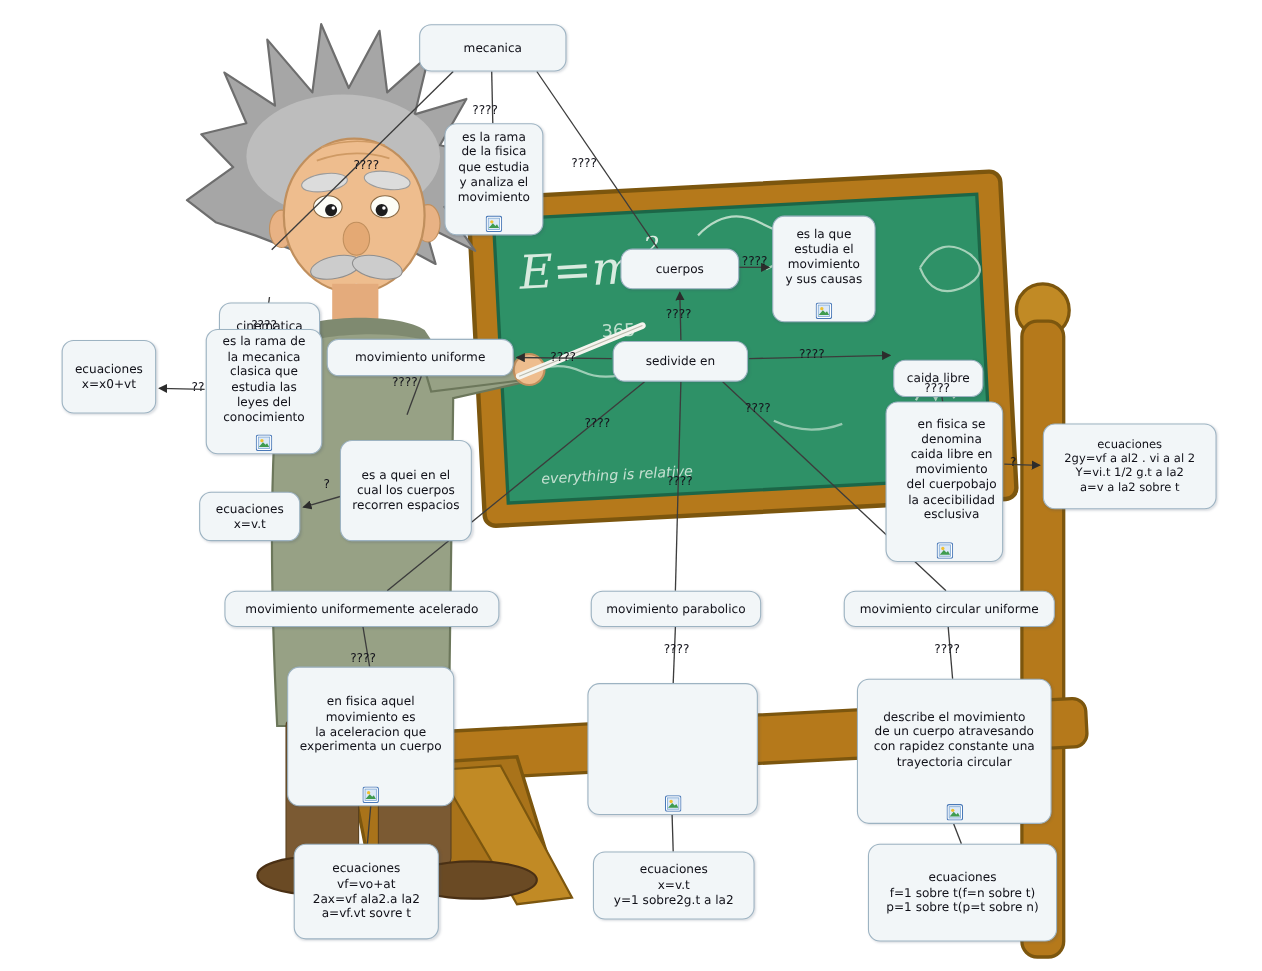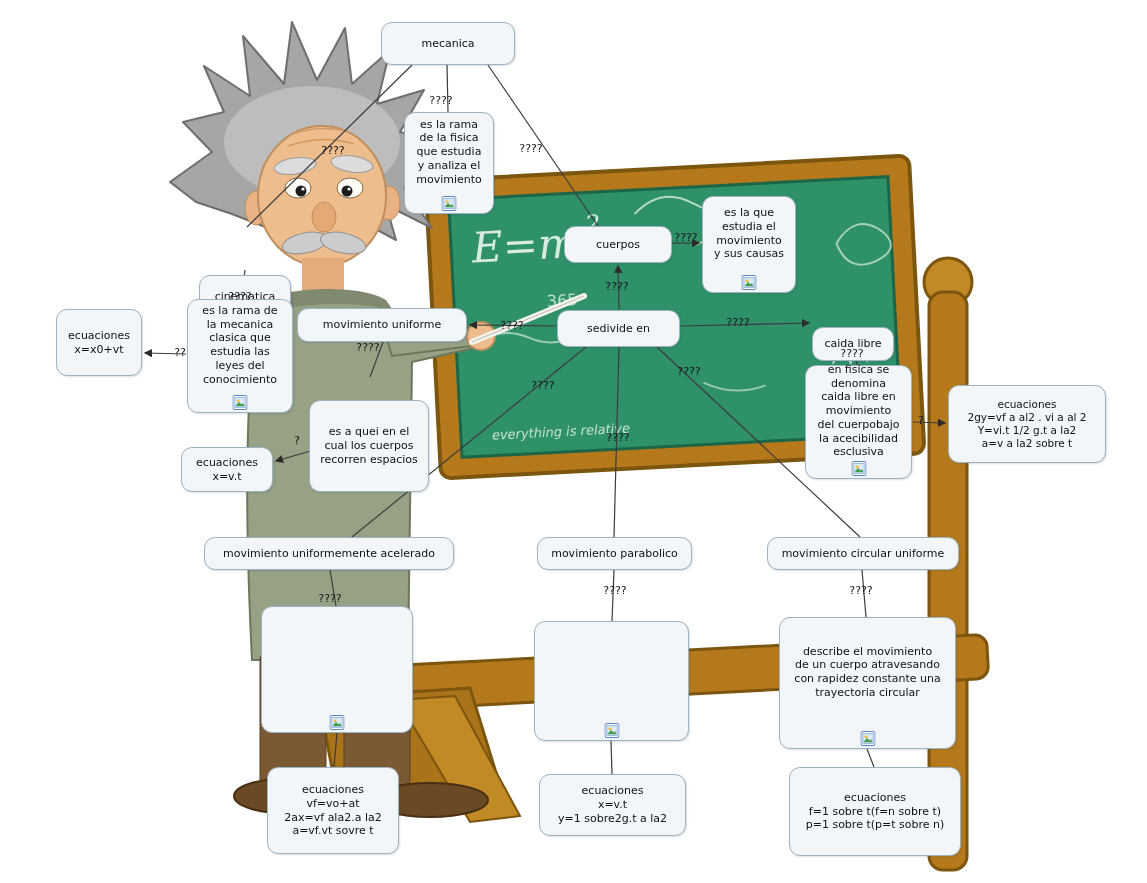--- a/index.html
+++ b/index.html
@@ -198,21 +198,21 @@
   <div class="node" style="left:56px;top:309px;width:86px;height:67px;">ecuaciones
 x=x0+vt</div>
 
   <div class="node" style="left:309px;top:377px;width:120px;height:92px;margin-top:23px;">es a quei en el
 cual los cuerpos
 recorren espacios</div>
 
   <div class="node" style="left:181px;top:447px;width:92px;height:45px;">ecuaciones
 x=v.t</div>
 
-  <div class="node has-icon" style="left:805px;top:365px;width:107px;height:114px;">
+  <div class="node has-icon" style="left:805px;top:365px;width:107px;height:146px;justify-content:flex-end;">
     <span class="node-text">en fisica se
 denomina
 caida libre en
 movimiento
 del cuerpobajo
 la acecibilidad
 esclusiva</span>
     <span class="res-icon"><svg viewBox="0 0 16 16" width="15" height="15">
           <rect x="0.5" y="0.5" width="15" height="15" rx="2" fill="#ffffff" stroke="#4a79b8"></rect>
           <rect x="2.5" y="2.5" width="11" height="11" fill="#dce9f7" stroke="#7fa8d4" stroke-width="0.8"></rect>
@@ -226,20 +226,24 @@
 Y=vi.t 1/2 g.t a la2
 a=v a la2 sobre t</div>
 
   <div class="node" style="left:204px;top:537px;width:250px;height:33px;">movimiento uniformemente acelerado</div>
 
   <div class="node" style="left:537px;top:537px;width:155px;height:33px;">movimiento parabolico</div>
 
   <div class="node" style="left:767px;top:537px;width:192px;height:33px;">movimiento circular uniforme</div>
 
   <div class="node has-icon" style="left:261px;top:606px;width:152px;height:127px;">
+    <span class="node-text">en fisica aquel
+movimiento es
+la aceleracion que
+experimenta un cuerpo</span>
     <span class="res-icon"><svg viewBox="0 0 16 16" width="15" height="15">
           <rect x="0.5" y="0.5" width="15" height="15" rx="2" fill="#ffffff" stroke="#4a79b8"></rect>
           <rect x="2.5" y="2.5" width="11" height="11" fill="#dce9f7" stroke="#7fa8d4" stroke-width="0.8"></rect>
           <circle cx="6" cy="6" r="1.6" fill="#f0c030"></circle>
           <path d="M3 12 L7 7.5 L9.5 10 L11 8.5 L13 12 Z" fill="#3f9b4f"></path>
         </svg></span>
   </div>
 
   <div class="node has-icon" style="left:534px;top:621px;width:155px;height:120px;">
     <span class="res-icon"><svg viewBox="0 0 16 16" width="15" height="15">

